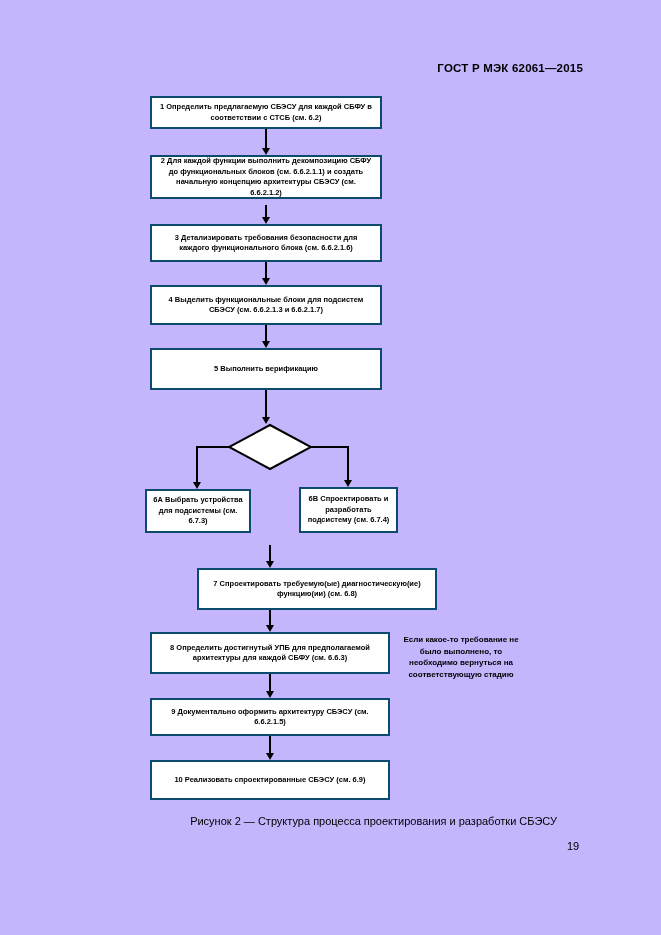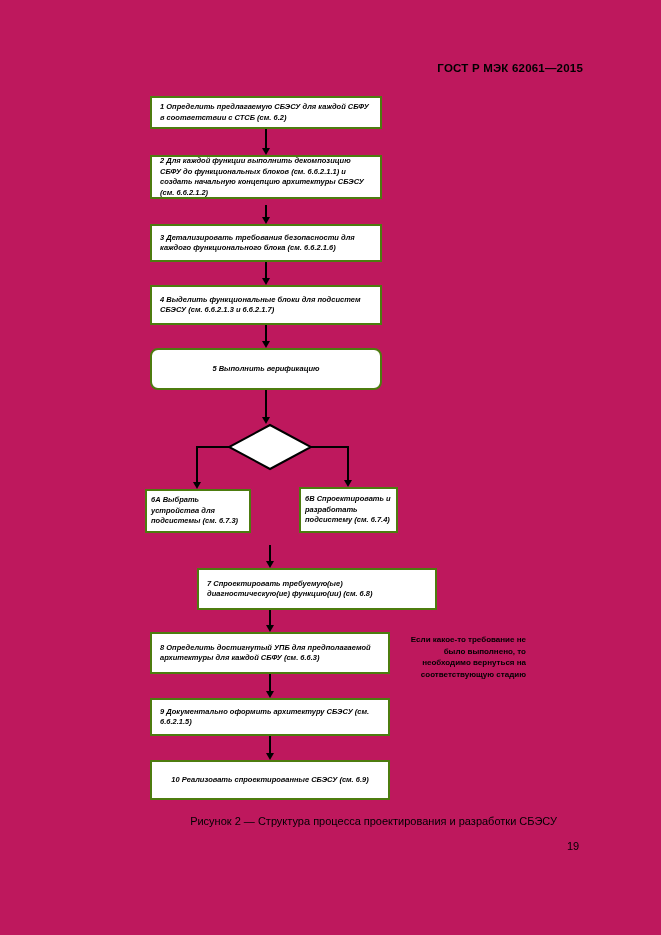--- a/index.html
+++ b/index.html
@@ -1,44 +1,43 @@
 <!DOCTYPE html>
 <html lang="ru"><head>
 <meta charset="utf-8">
 <style>
   html,body{margin:0;padding:0;background:#e8e8e8;}
   #canvas{
     position:relative;
     width:661px;height:935px;
     margin:0 auto;
-    background:#be185d;
+    background:#c4b5fd;
     font-family:"Liberation Sans", sans-serif;
     color:#000;
     overflow:hidden;
   }
   .doc-header{
     position:absolute;top:62px;right:78px;
     font-size:11.5px;font-weight:bold;letter-spacing:.2px;
   }
   .fbox{
     position:absolute;
     box-sizing:border-box;
-    border:2px solid #4d7c0f;
+    border:2px solid #0c4a6e;
     background:#fff;
     display:flex;align-items:center;justify-content:center;
-    text-align:left;
+    text-align:center;
     font-size:7.5px;font-weight:bold;line-height:1.4;
     padding:2px 8px;
-    font-style:italic;
   }
   .b1{left:150px;top:96px;width:232px;height:33px;}
   .b2{left:150px;top:155px;width:232px;height:44px;}
   .b3{left:150px;top:224px;width:232px;height:38px;}
   .b4{left:150px;top:285px;width:232px;height:40px;}
-  .b5{left:150px;top:348px;width:232px;height:42px;border-radius:8px;}
+  .b5{left:150px;top:348px;width:232px;height:42px;}
   .b6a{left:145px;top:489px;width:106px;height:44px;padding:2px 4px;}
   .b6b{left:299px;top:487px;width:99px;height:46px;padding:2px 4px;}
   .b7{left:150px;top:568px;width:240px;height:42px;margin-left:47px;}
   .b8{left:150px;top:632px;width:240px;height:42px;}
   .b9{left:150px;top:698px;width:240px;height:38px;}
   .b10{left:150px;top:760px;width:240px;height:40px;}
   .group{
     position:absolute;left:125px;top:424px;width:297px;height:121px;
     box-sizing:border-box;border:2px solid #000;background:#fff;
   }
@@ -50,21 +49,21 @@
   .vline{position:absolute;width:2px;background:#000;}
   .hline{position:absolute;height:2px;background:#000;}
   .ahead{
     position:absolute;width:0;height:0;
     border-left:4px solid transparent;
     border-right:4px solid transparent;
     border-top:7px solid #000;
   }
   .side-note{
     position:absolute;left:396px;top:634px;width:130px;
-    font-size:8px;font-weight:bold;line-height:1.45;text-align:right;
+    font-size:8px;font-weight:bold;line-height:1.45;text-align:center;
   }
   .caption{
     position:absolute;left:5px;top:815px;width:100%;
     text-align:center;font-size:11px;margin-left:38px;
   }
   .page-number{
     position:absolute;left:567px;top:840px;font-size:11px;
   }
 </style>
 </head>

